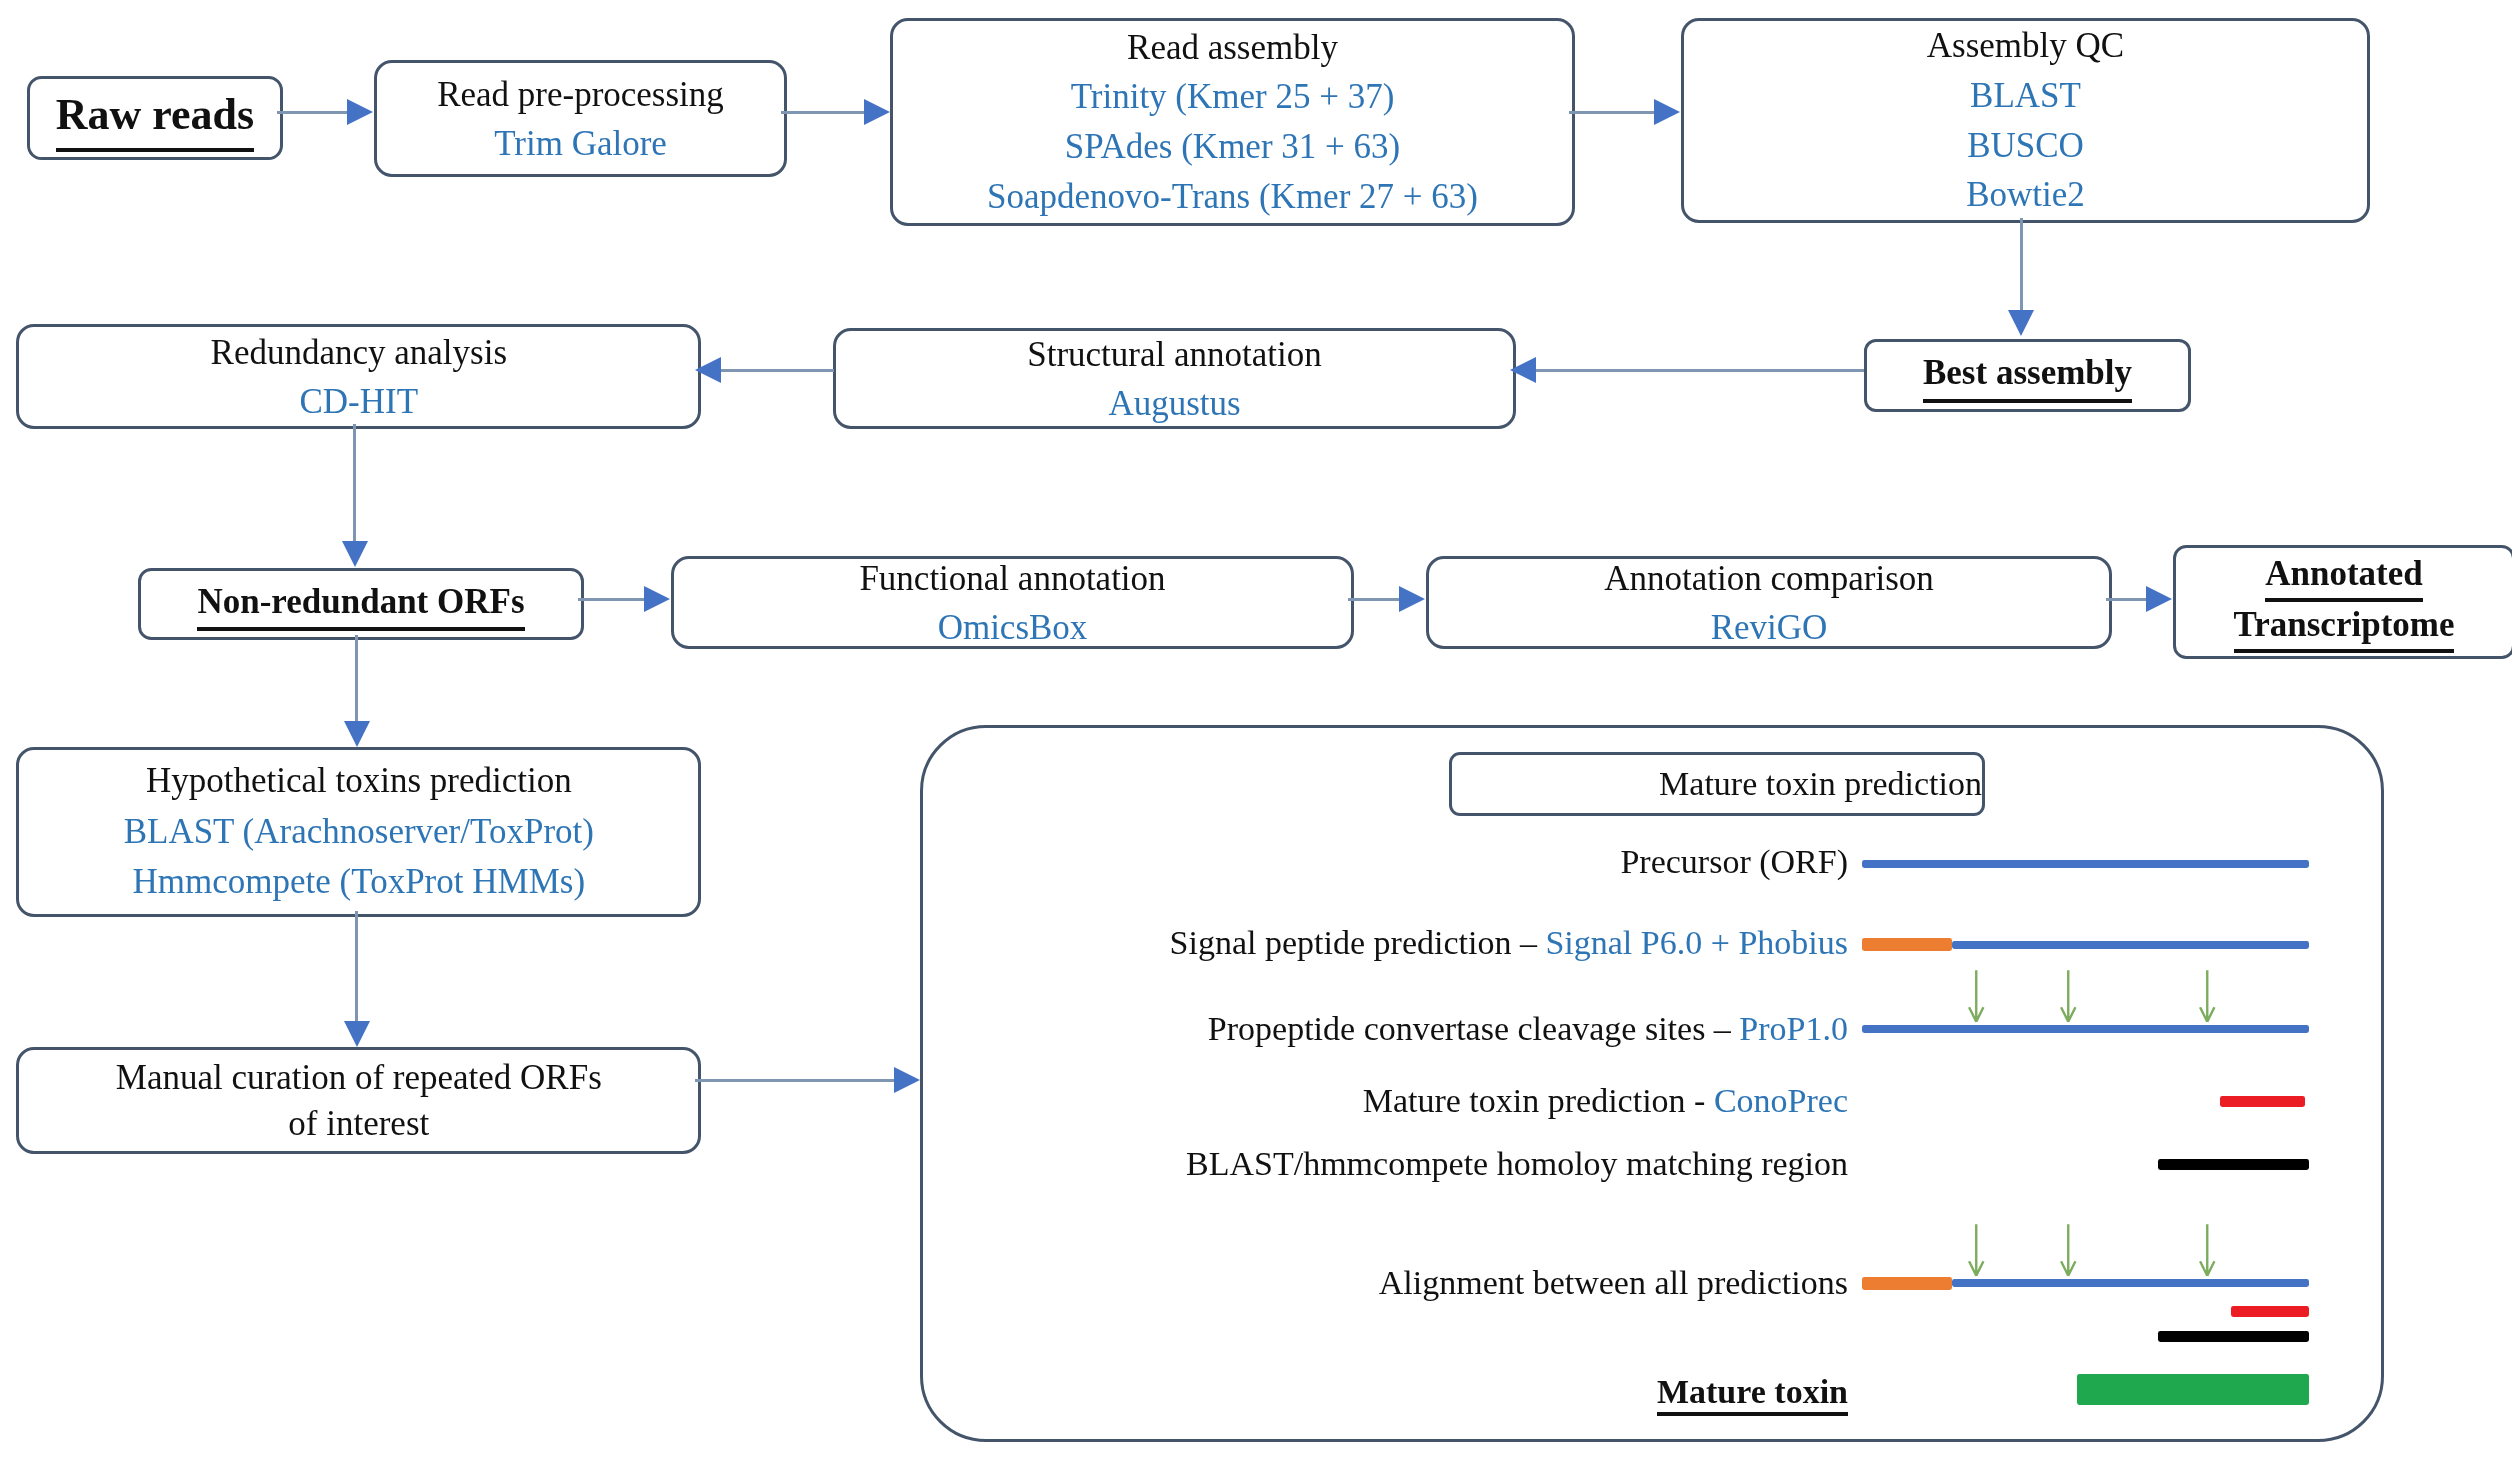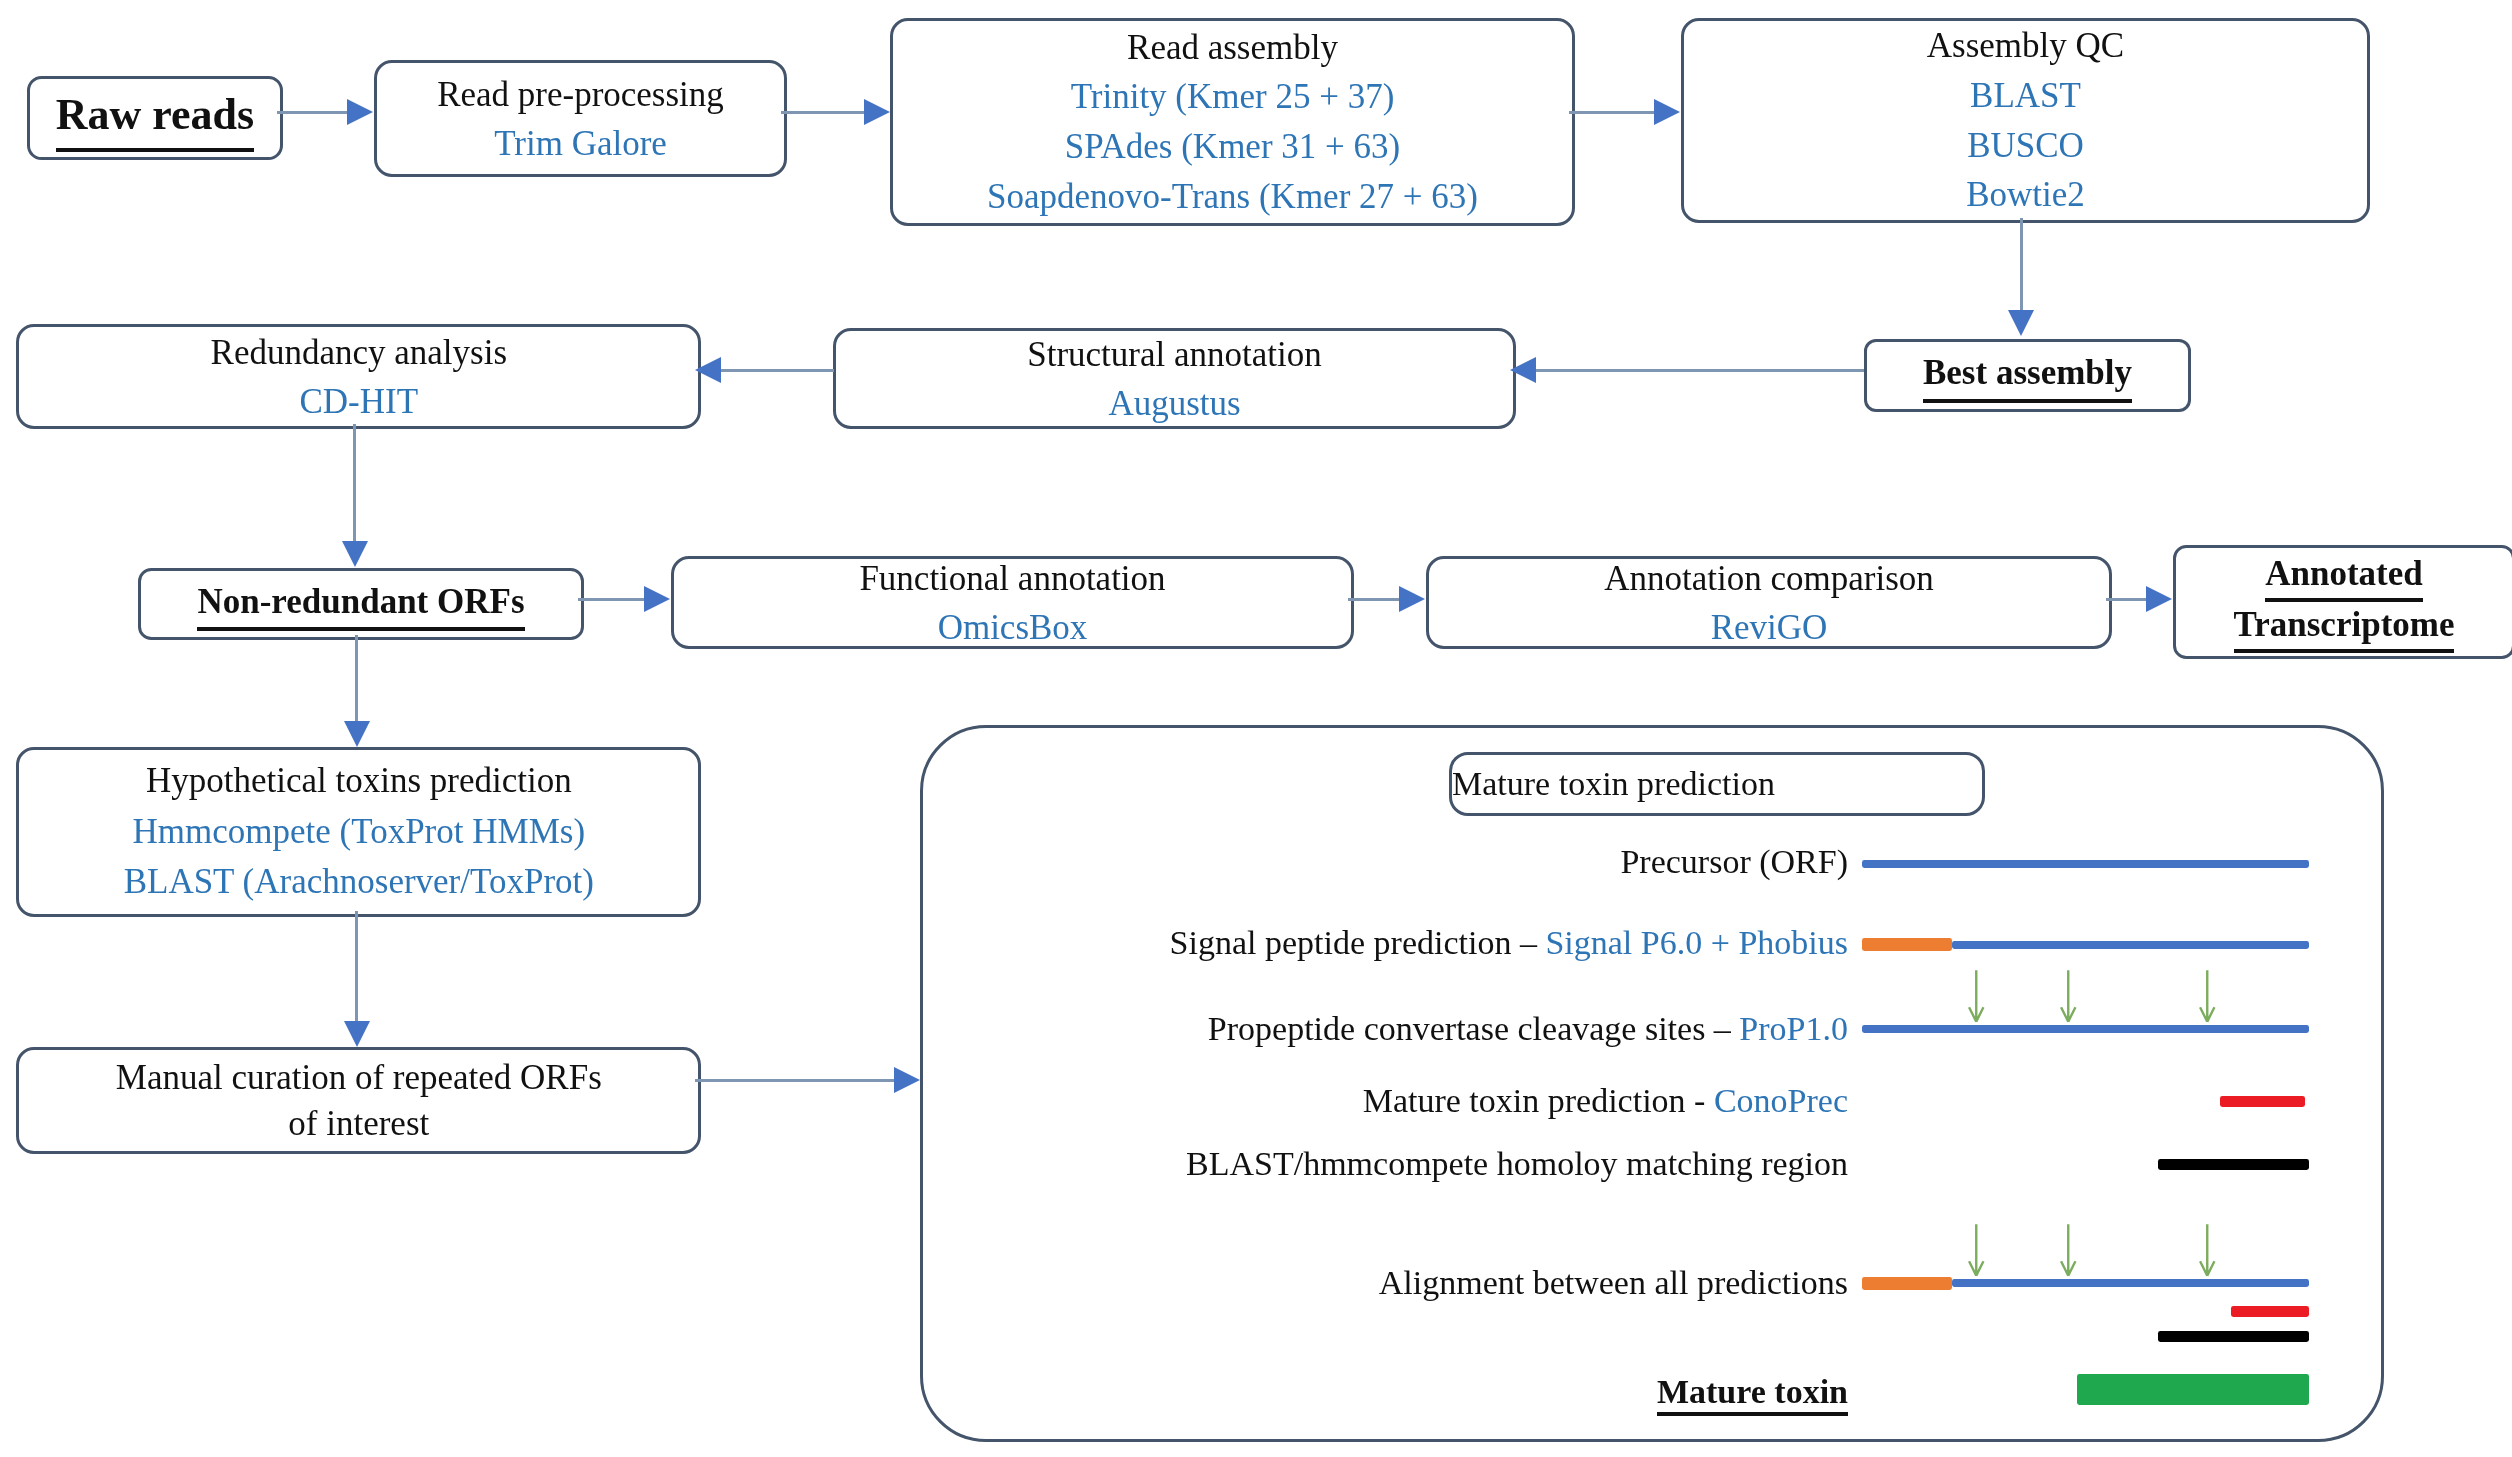--- a/index.html
+++ b/index.html
@@ -30,22 +30,22 @@
   .head-right{position:absolute;width:0;height:0;border-top:13.3px solid transparent;
               border-bottom:13.3px solid transparent;border-left:26.5px solid var(--arrowhead);}
   .head-left{position:absolute;width:0;height:0;border-top:13.3px solid transparent;
              border-bottom:13.3px solid transparent;border-right:26.5px solid var(--arrowhead);}
   .head-down{position:absolute;width:0;height:0;border-left:13.3px solid transparent;
              border-right:13.3px solid transparent;border-top:26.5px solid var(--arrowhead);}
   
   .panel{position:absolute;left:920px;top:725px;width:1458px;height:711px;
          border:3px solid var(--box-border);border-radius:66px;background:#fff;}
   .panel .title-box{position:absolute;left:526px;top:24px;width:530px;height:58px;
-         border:3px solid var(--box-border);border-radius:19px;display:flex;align-items:center;
-         justify-content:flex-start;font-size:34px;}
+         border:3px solid var(--box-border);border-radius:11px;display:flex;align-items:center;
+         justify-content:flex-end;font-size:34px;}
   .plabel{position:absolute;right:533px;font-size:34px;text-align:right;white-space:nowrap;line-height:1.2;}
   .bar{position:absolute;border-radius:2.4px;}
   .bar.blue{background:var(--bar-blue);height:8.4px;}
   .bar.orange{background:var(--bar-orange);height:13.3px;}
   .bar.red{background:var(--bar-red);height:11px;}
   .bar.black{background:var(--bar-black);height:11px;}
   .bar.green{background:var(--bar-green);height:31px;}
   .garrow{position:absolute;width:20.5px;height:55px;}
   .garrow svg{display:block;}
 </style>
@@ -105,22 +105,22 @@
     <div class="tool">ReviGO</div>
   </div>
 
   <div class="box bold-u" style="left:2173px;top:545px;width:336px;height:108px;border-radius:13.3px;line-height:1.3;">
     <span class="u">Annotated</span>
     <span class="u">Transcriptome</span>
   </div>
 
   <div class="box" style="left:16.3px;top:747px;width:679px;height:164px;line-height:1.45;">
     <div>Hypothetical toxins prediction</div>
+    <div class="tool">BLAST (Arachnoserver/ToxProt)</div>
     <div class="tool">Hmmcompete (ToxProt HMMs)</div>
-    <div class="tool">BLAST (Arachnoserver/ToxProt)</div>
   </div>
 
   <div class="box" style="left:16.3px;top:1047px;width:679px;height:101px;line-height:1.3;">
     <div>Manual curation of repeated ORFs</div>
     <div>of interest</div>
   </div>
 
   <div class="hline" style="left:277px;top:111px;width:72px;"></div>
   <div class="head-right" style="left:347px;top:99px;"></div>
 

